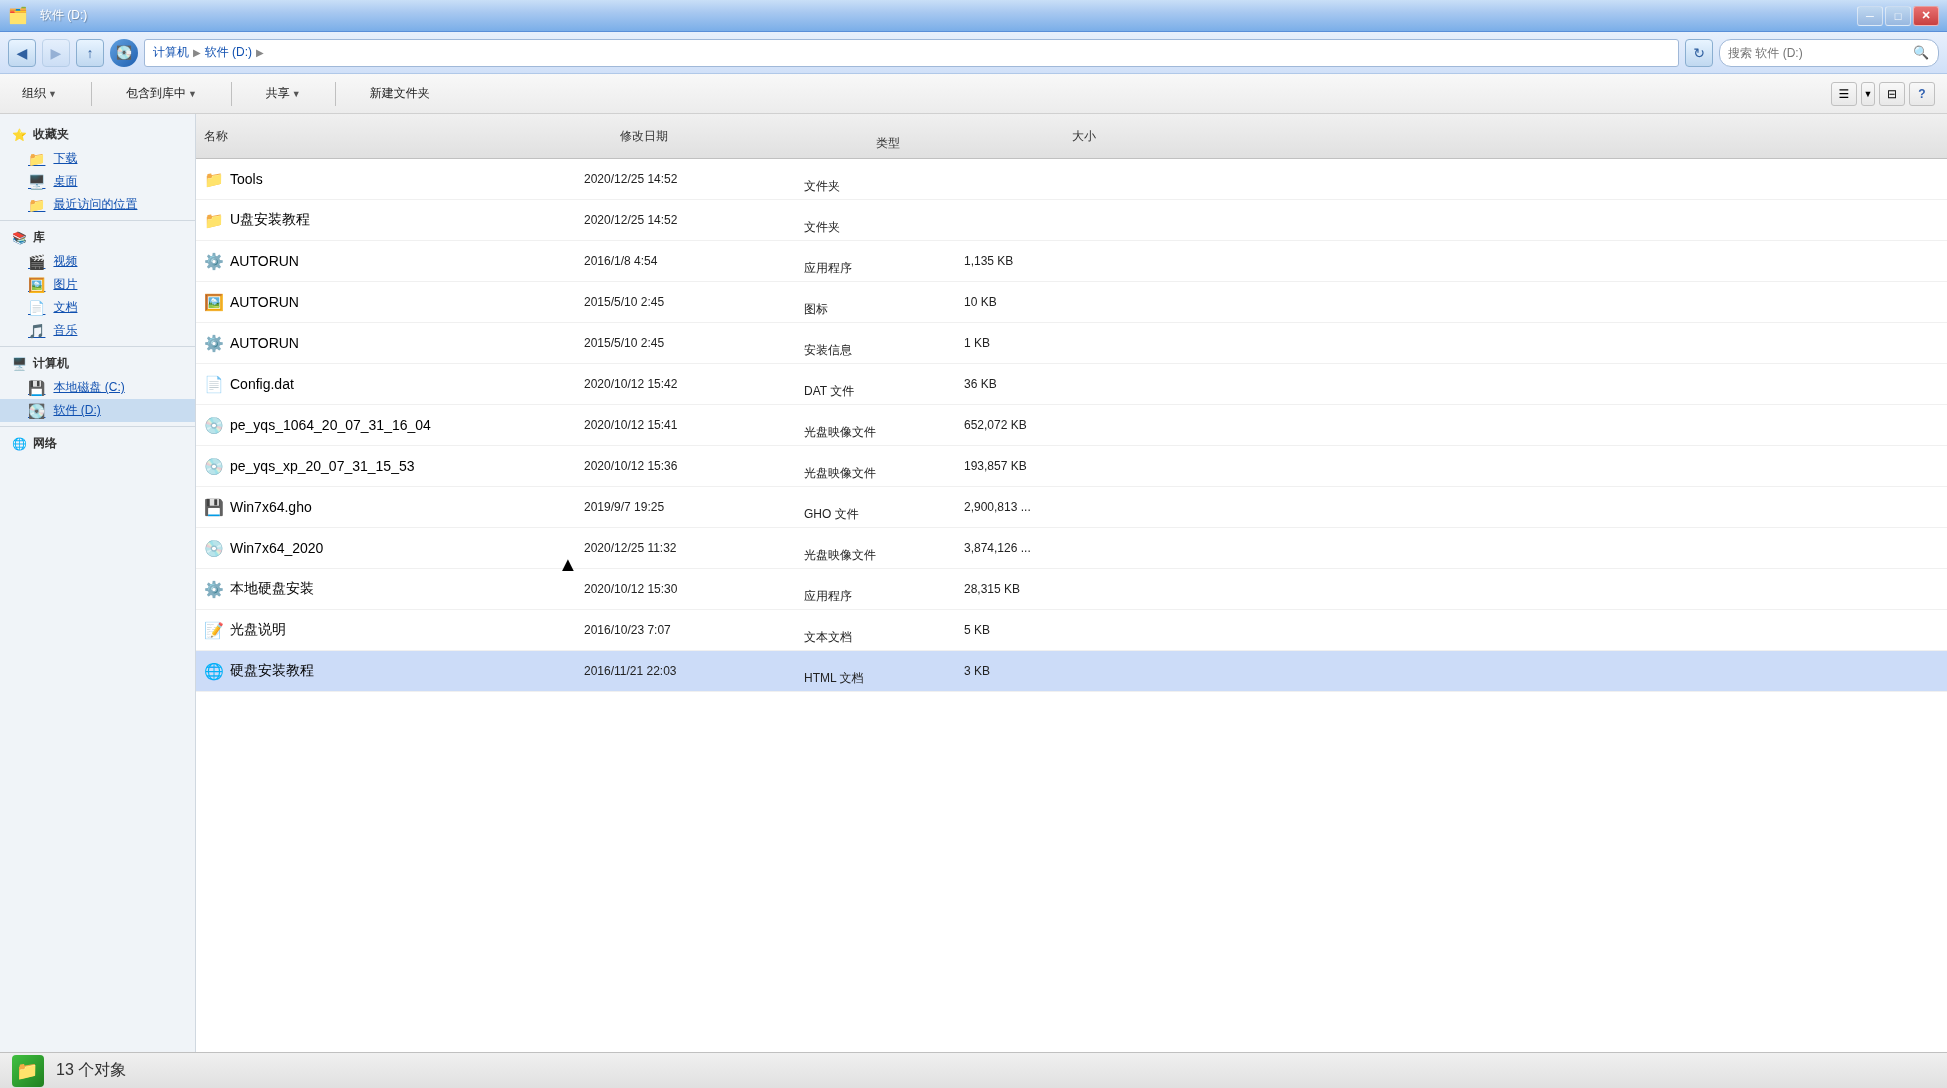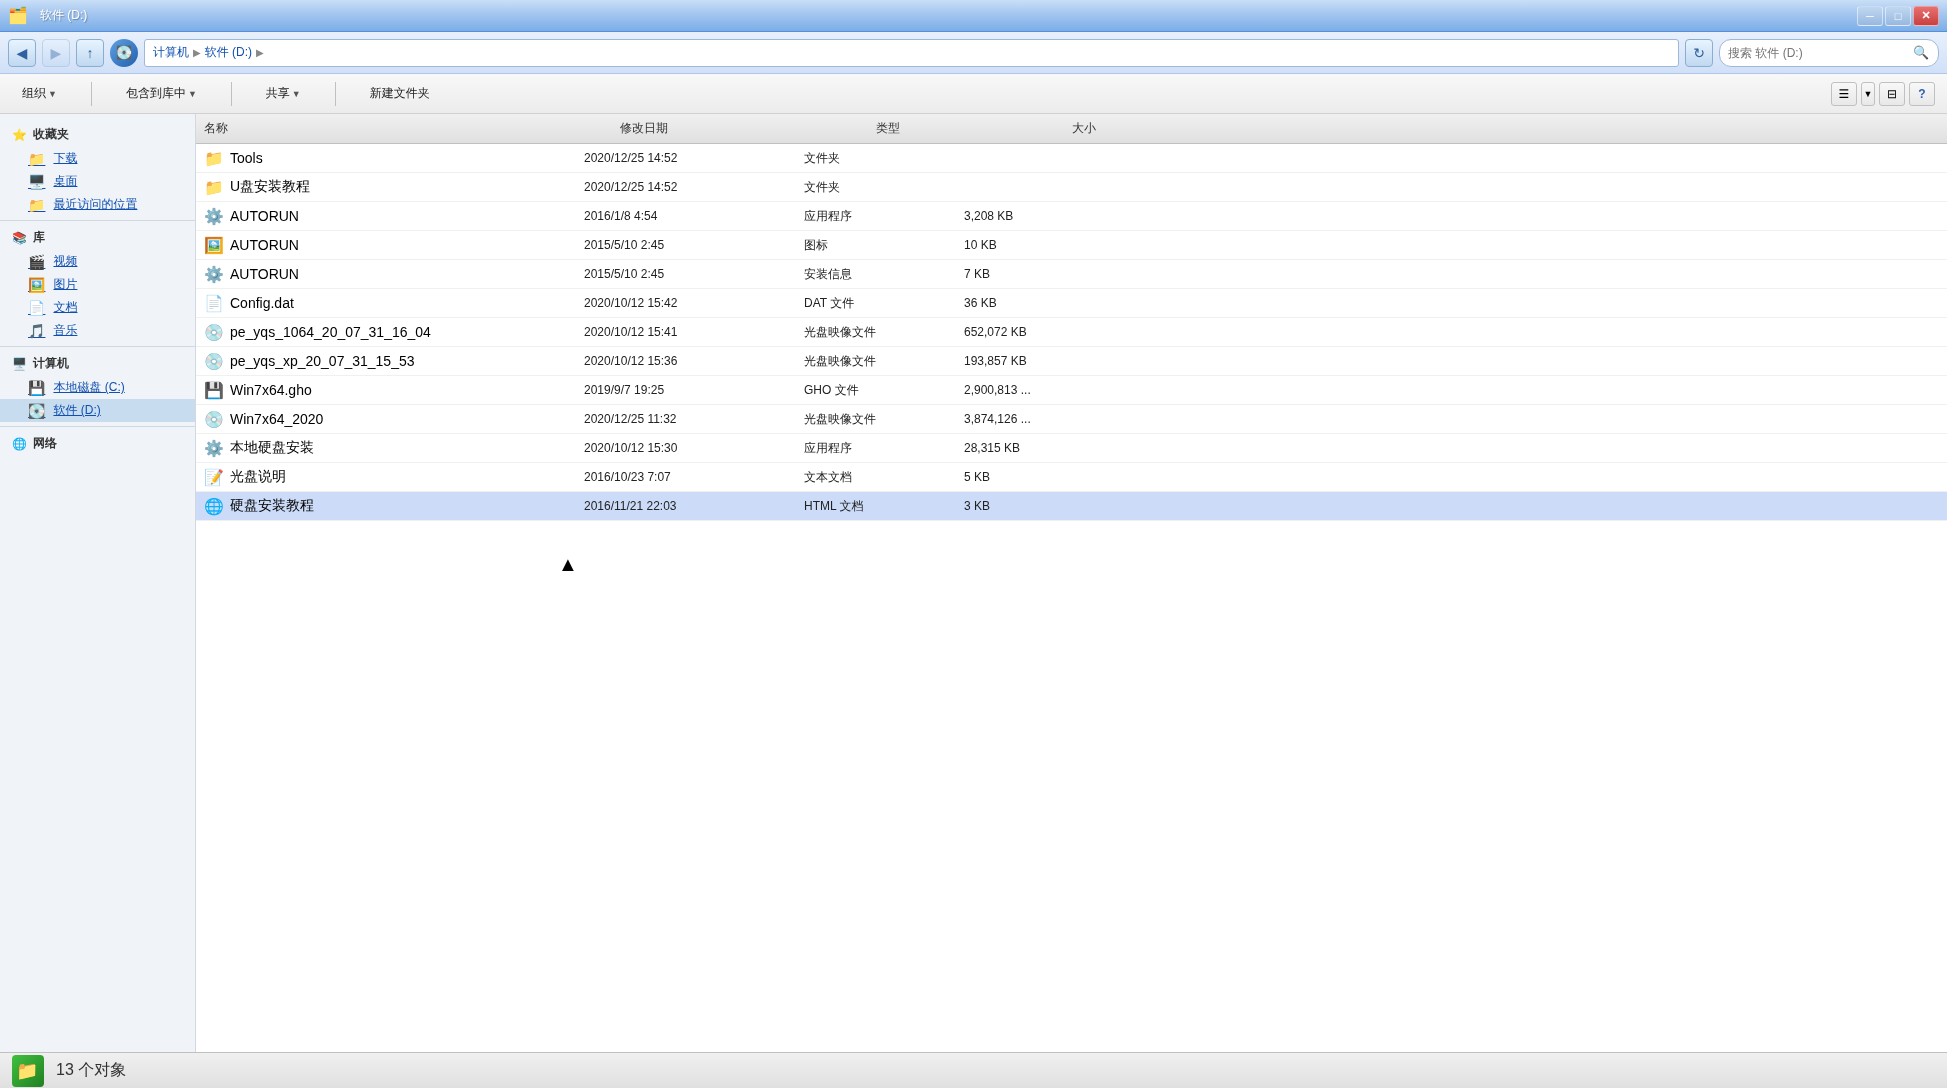--- a/index.html
+++ b/index.html
@@ -223,21 +223,21 @@
     .col-header {
       font-size: 12px;
       color: #333;
       padding: 2px 8px;
       cursor: pointer;
       white-space: nowrap;
       user-select: none;
     }
     .col-name { width: 380px; }
     .col-date { width: 220px; }
-    .col-type { width: 160px; }
+    .col-type { width: 160px; margin-top: 15px; }
     .col-size { width: 160px; }
 
     .file-row {
       display: flex;
       align-items: center;
       border-bottom: 1px solid #f0f0f0;
       padding: 2px 0;
       cursor: pointer;
     }
     .file-row.selected { background: #ccdcf8; }
@@ -451,39 +451,39 @@
       <div class="col-type">文件夹</div>
       <div class="col-size"></div>
     </div>
           <div class="file-row">
       <div class="col-name">
         <div class="file-icon">⚙️</div>
         <span class="file-name-text">AUTORUN</span>
       </div>
       <div class="col-date">2016/1/8 4:54</div>
       <div class="col-type">应用程序</div>
-      <div class="col-size">3,208 KB</div>
+      <div class="col-size">1,135 KB</div>
     </div>
           <div class="file-row">
       <div class="col-name">
         <div class="file-icon">🖼️</div>
         <span class="file-name-text">AUTORUN</span>
       </div>
       <div class="col-date">2015/5/10 2:45</div>
       <div class="col-type">图标</div>
       <div class="col-size">10 KB</div>
     </div>
           <div class="file-row">
       <div class="col-name">
         <div class="file-icon">⚙️</div>
         <span class="file-name-text">AUTORUN</span>
       </div>
       <div class="col-date">2015/5/10 2:45</div>
       <div class="col-type">安装信息</div>
-      <div class="col-size">7 KB</div>
+      <div class="col-size">1 KB</div>
     </div>
           <div class="file-row">
       <div class="col-name">
         <div class="file-icon">📄</div>
         <span class="file-name-text">Config.dat</span>
       </div>
       <div class="col-date">2020/10/12 15:42</div>
       <div class="col-type">DAT 文件</div>
       <div class="col-size">36 KB</div>
     </div>

